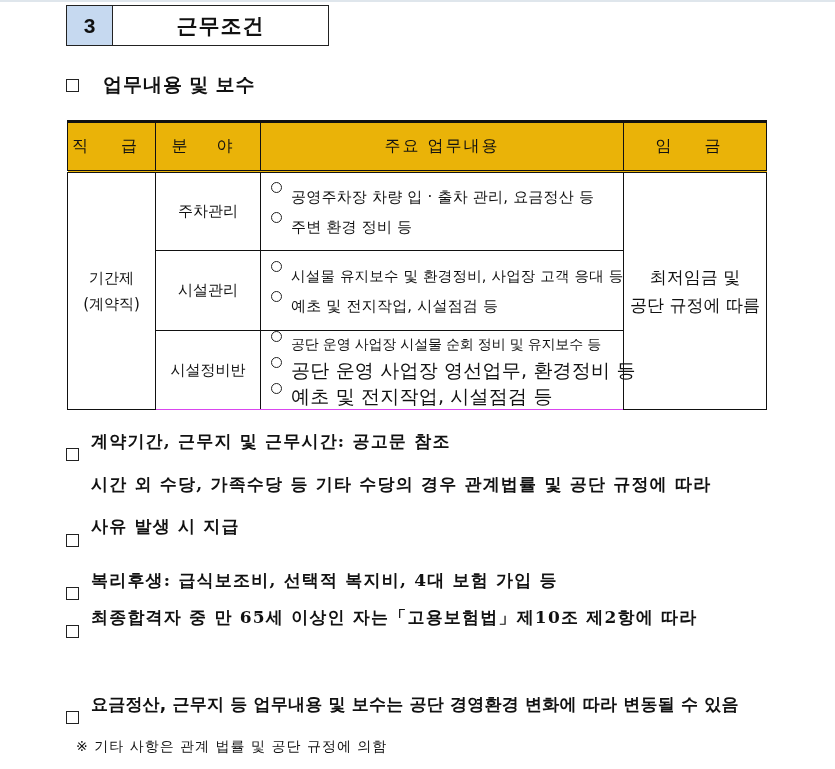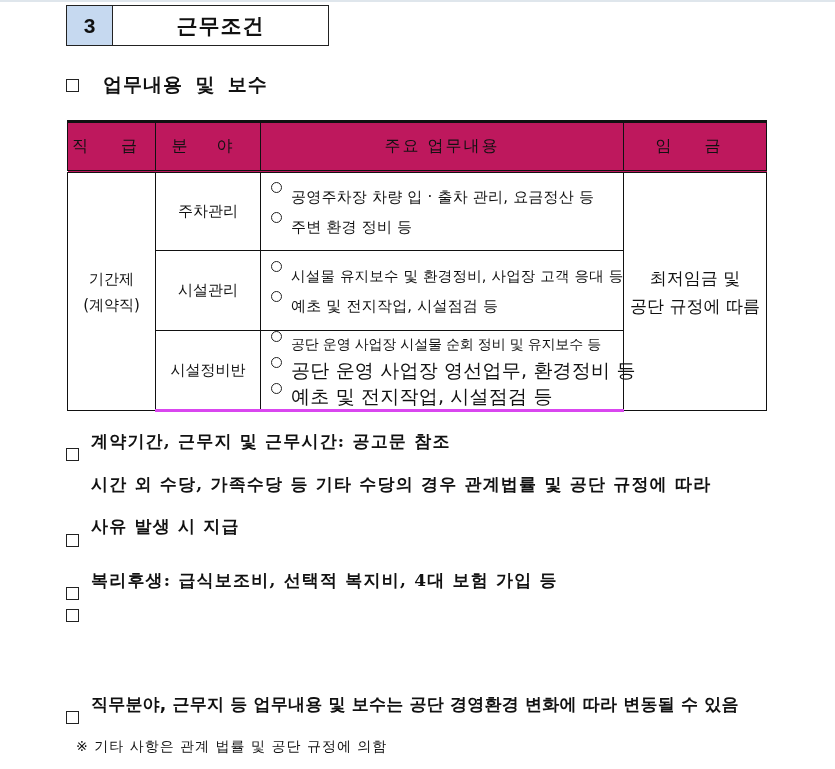--- a/index.html
+++ b/index.html
@@ -12,32 +12,32 @@
     
     .sec-head { position: absolute; left: 66px; top: 5px; width: 263px; height: 41px;
       border: 1.5px solid #222; display: flex; box-sizing: border-box; }
     .sec-num { width: 45px; background: #c6d9f0; border-right: 1.5px solid #222;
       display: flex; align-items: center; justify-content: center;
       font-family: "Liberation Sans", sans-serif; font-weight: bold; font-size: 21px; }
     .sec-title { flex: 1; display: flex; align-items: center; justify-content: center;
       font-weight: bold; font-size: 21px; letter-spacing: 1px; }
 
     .subhead { position: absolute; left: 66px; top: 72px; font-size: 19px; font-weight: bold;
-      font-family: Liberation Mono, monospace; letter-spacing: 1px; display: flex; align-items: center; }
+      font-family: Liberation Sans, sans-serif; letter-spacing: 1px; display: flex; align-items: center; }
     .box-icon { display: inline-block; width: 13px; height: 13px; border: 1.5px solid #222;
       margin-right: 24px; box-sizing: border-box; }
 
     
     .tbl { position: absolute; left: 67px; top: 120px; width: 699px; border-collapse: collapse;
       table-layout: fixed; }
     .tbl th, .tbl td { border: 1px solid #111; padding: 0; font-size: 15px; }
     .tbl thead tr { height: 50px; }
-    .tbl th { background: #be185d; font-weight: normal; font-size: 16px; letter-spacing: 2px; }
+    .tbl th { background: #eab308; font-weight: normal; font-size: 16px; letter-spacing: 2px; }
     .tbl thead th { border-top: 3px solid #111; border-bottom: 3px double #111; }
-    .tbl tbody tr:last-child td { border-bottom: 3px solid #d946ef; }
+    .tbl tbody tr:last-child td { border-bottom: 1px solid #d946ef; }
     .tbl td.center { text-align: center; vertical-align: middle; }
     .tbl td.duties { padding-left: 10px; vertical-align: middle; }
     .duty { display: flex; align-items: flex-start; white-space: nowrap; letter-spacing: 0.2px; }
     .duty .circ { display: inline-block; width: 11px; height: 11px; border: 1.3px solid #222;
       border-radius: 50%; margin-right: 9px; box-sizing: border-box; flex: none; }
     .row1 { height: 79px; } .row2 { height: 80px; } .row3 { height: 79px; }
     .row1 .duty, .row2 .duty { line-height: 30px; }
     .row3 .duty { line-height: 26px; font-size: 19px; }
 
     
@@ -152,23 +152,24 @@
   </div>
   <div class="bullet" style="top:135px">
     <span class="box-icon" style="margin-top:13px"></span>
     <div class="txt">
         <p>복리후생: 급식보조비, 선택적 복지비, 4대 보험 가입 등</p>
       </div>
   </div>
   <div class="bullet" style="top:171px">
     <span class="box-icon" style="margin-top:13px"></span>
     <div class="txt" style="line-height:42px">
+      <p>최종합격자 중 만 65세 이상인 자는「고용보험법」제10조 제2항에 따라</p>
     </div>
   </div>
   <div class="bullet" style="top:259px">
     <span class="box-icon" style="margin-top:13px"></span>
     <div class="txt" style="font-family:'DejaVu Sans', sans-serif; letter-spacing:0.2px">
-        <p>직무분야, 근무지 등 업무내용 및 보수는 공단 경영환경 변화에 따라 변동될 수 있음</p>
+        <p>요금정산, 근무지 등 업무내용 및 보수는 공단 경영환경 변화에 따라 변동될 수 있음</p>
       </div>
   </div>
 </div>
 
 <div class="note">※ 기타 사항은 관계 법률 및 공단 규정에 의함</div>
 
 </body></html>

